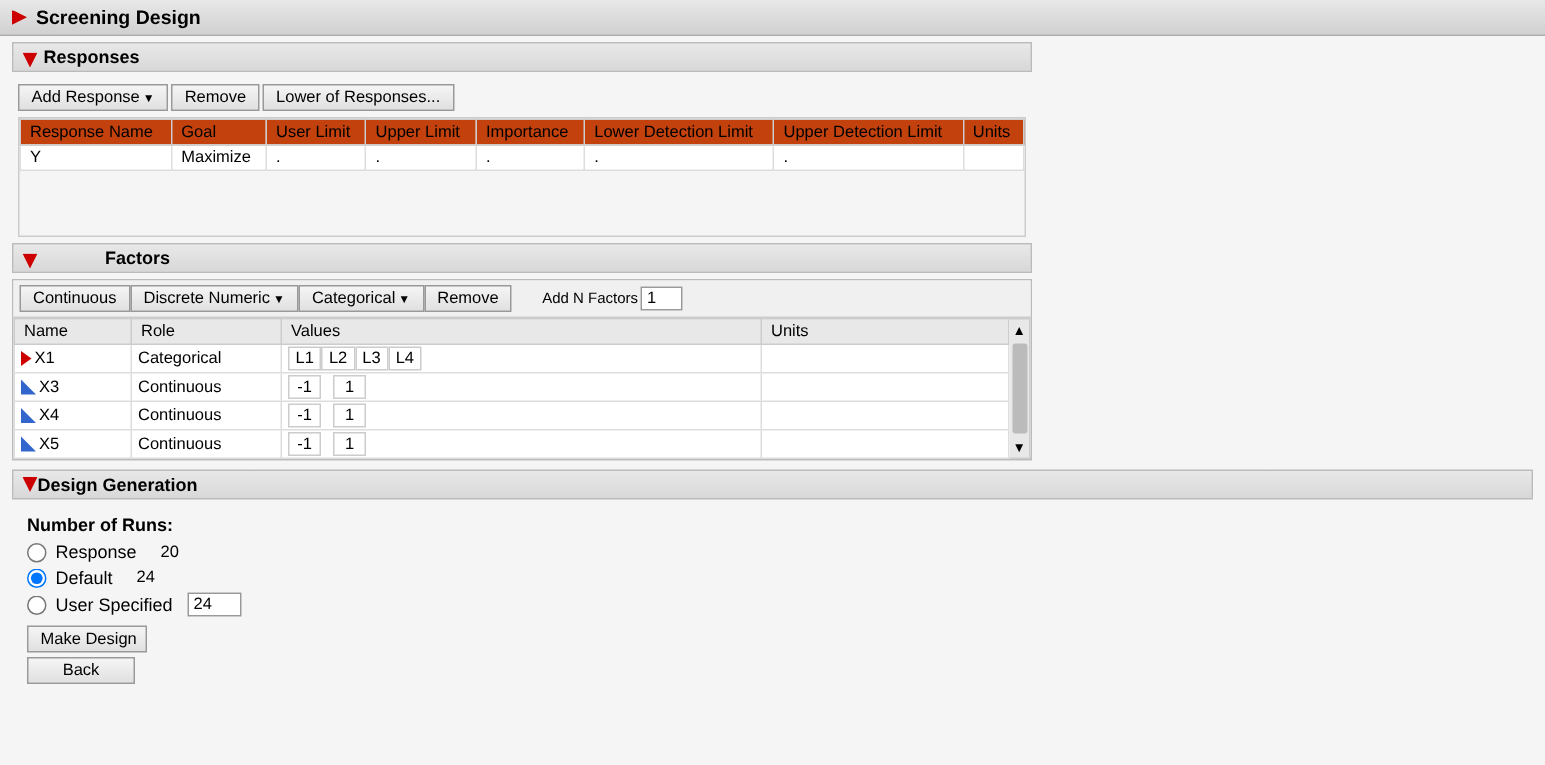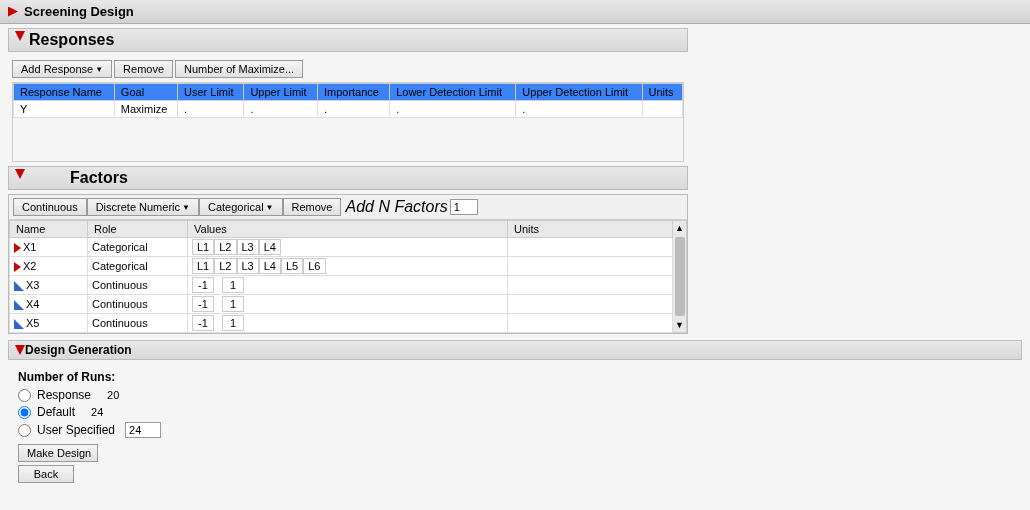--- a/index.html
+++ b/index.html
@@ -33,23 +33,23 @@
     .main-content {
       padding: 4px 8px;
       background: #f5f5f5;
       height: 100%;
     }
     .section-header {
       background: linear-gradient(to bottom, #e8e8e8, #d8d8d8);
       border: 1px solid #bbb;
       padding: 2px 6px;
       font-weight: bold;
-      font-size: 16px;
-      display: flex;
-      align-items: flex-start;
+      font-size: 12px;
+      display: flex;
+      align-items: flex-end;
       gap: 4px;
       margin-bottom: 4px;
     }
     .section-block-inner {
       padding: 4px;
     }
     .toolbar {
       display: flex;
       gap: 2px;
       margin-bottom: 4px;
@@ -70,21 +70,21 @@
     }
     .dropdown-arrow {
       font-size: 8px;
     }
     table.data-table {
       border-collapse: collapse;
       width: 100%;
       font-size: 11px;
     }
     table.data-table th {
-      background: #3b82f6;
+      background: #c2410c;
       border: 1px solid #ccc;
       padding: 2px 6px;
       text-align: left;
       font-weight: normal;
     }
     table.data-table td {
       border: 1px solid #ddd;
       padding: 2px 6px;
       background: #fff;
     }
@@ -105,23 +105,22 @@
       display: flex;
       gap: 0;
       margin-bottom: 0;
       align-items: center;
       padding: 3px 4px;
       background: #f0f0f0;
       border-bottom: 1px solid #ccc;
     }
     .factors-toolbar .btn { font-size: 11px; }
     .add-n-label {
-      font-size: 16px;
-      margin-left: 4px;
-      font-style: italic;
+      font-size: 10px;
+      margin-left: 20px;
     }
     .n-input {
       width: 28px;
       border: 1px solid #999;
       font-size: 11px;
       padding: 1px 3px;
       margin-left: 2px;
     }
     table.factors-table {
       border-collapse: collapse;
@@ -198,21 +197,21 @@
     .bottom-buttons {
       display: flex;
       flex-direction: column;
       gap: 3px;
       margin-top: 6px;
     }
     .make-design-btn {
       width: 80px;
     }
     .back-btn {
-      width: 56px;
+      width: 72px;
     }
     .responses-section-wrap {
       max-width: 680px;
     }
     .factors-row-wrap {
       display: flex;
     }
     .scrollbar-v {
       width: 14px;
       background: #e8e8e8;
@@ -253,21 +252,21 @@
     <div class="section-block-inner">
       <div class="toolbar">
         <button class="btn btn-dropdown">
           <span>Add Response</span>
           <span class="dropdown-arrow">▼</span>
         </button>
         <button class="btn">
           <span>Remove</span>
         </button>
         <button class="btn">
-          <span>Number of Maximize...</span>
+          <span>Lower of Responses...</span>
         </button>
       </div>
       <div class="response-table-wrap">
         <table class="data-table">
           <thead>
             <tr>
               <th>Response Name</th>
               <th>Goal</th>
               <th>User Limit</th>
               <th>Upper Limit</th>
@@ -332,35 +331,20 @@
             <tbody id="factors-tbody">
             <tr>
     <td><span style="display:inline-block;width:0;height:0;border-left:7px solid #cc0000;border-top:5px solid transparent;border-bottom:5px solid transparent;vertical-align:middle;margin-right:2px;"></span>X1</td>
     <td>Categorical</td>
     <td>
                     <div class="values-cell">
                       <span class="val-box">L1</span>
                       <span class="val-box">L2</span>
                       <span class="val-box">L3</span>
                       <span class="val-box">L4</span>
-                    </div>
-                  </td>
-    <td></td>
-  </tr>
-                <tr>
-    <td><span style="display:inline-block;width:0;height:0;border-left:7px solid #cc0000;border-top:5px solid transparent;border-bottom:5px solid transparent;vertical-align:middle;margin-right:2px;"></span>X2</td>
-    <td>Categorical</td>
-    <td>
-                    <div class="values-cell">
-                      <span class="val-box">L1</span>
-                      <span class="val-box">L2</span>
-                      <span class="val-box">L3</span>
-                      <span class="val-box">L4</span>
-                      <span class="val-box">L5</span>
-                      <span class="val-box">L6</span>
                     </div>
                   </td>
     <td></td>
   </tr>
                 <tr>
     <td><span style="display:inline-block;width:0;height:0;border-bottom:10px solid #3366cc;border-right:10px solid transparent;vertical-align:middle;margin-right:2px;"></span>X3</td>
     <td>Continuous</td>
     <td>
                     <div class="values-cell">
                       <span class="val-box">-1</span>

